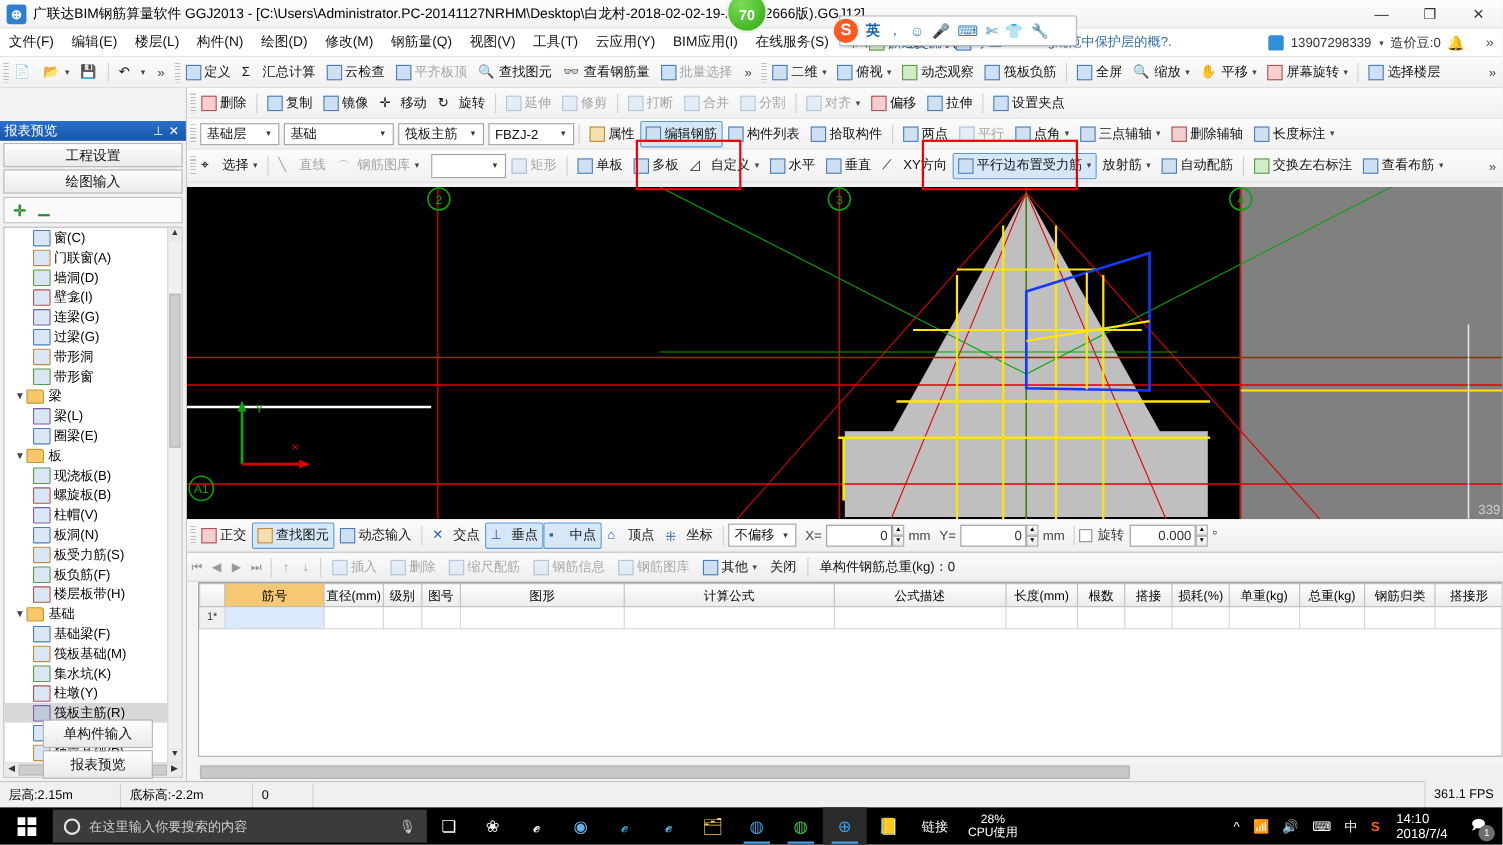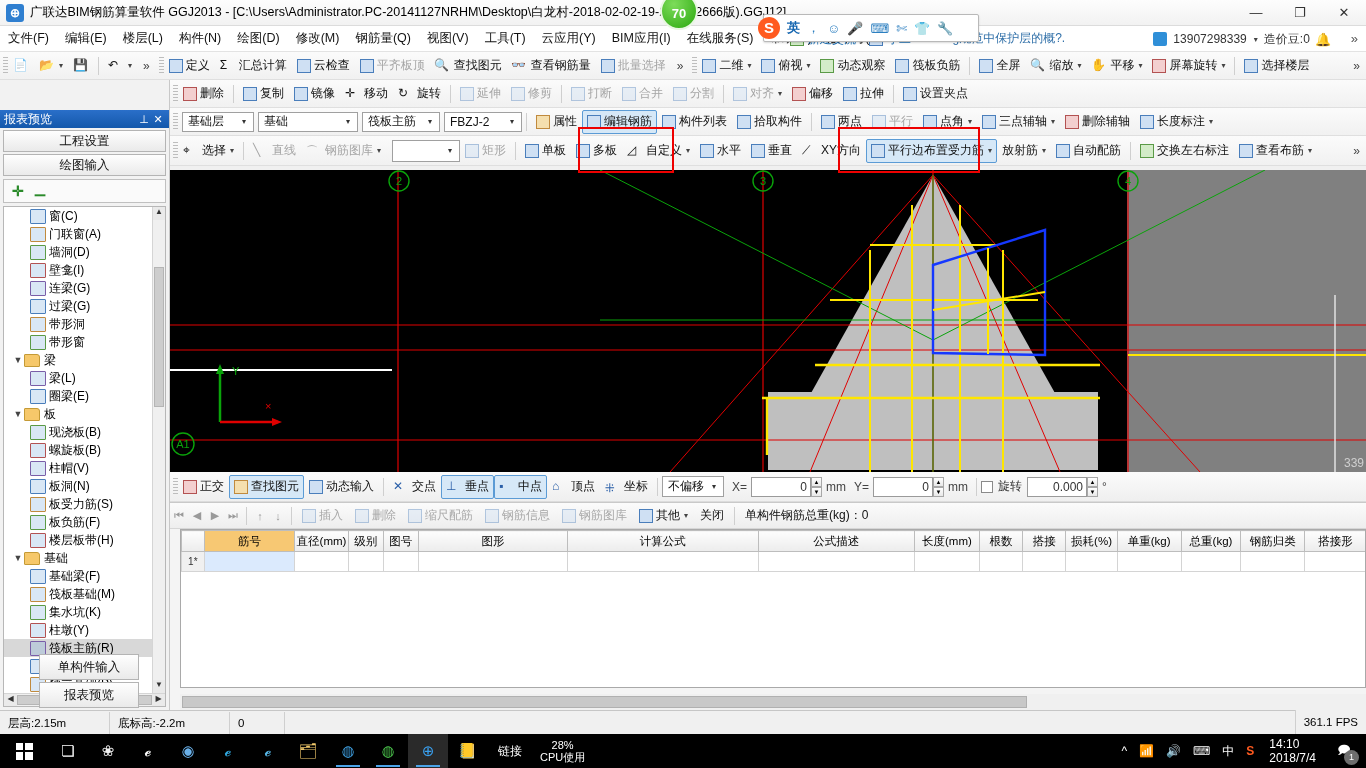--- a/index.html
+++ b/index.html
@@ -969,20 +969,25 @@
 
   <div class="taskbar">
     <div class="startb">
       <span class="winlogo">
           <i></i>
           <i></i>
           <i></i>
           <i></i>
         </span>
     </div>
+    <div class="searchbox">
+      <span class="circ"></span>
+      <span>在这里输入你要搜索的内容</span>
+      <span style="margin-left:auto;font-size:12px">🎙</span>
+    </div>
     <div class="tb-icon">❏</div>
     <div class="tb-icon" style="color:#f0f0f0">❀</div>
     <div class="tb-icon" style="color:#fff">𝓮</div>
     <div class="tb-icon" style="color:#6ab0e8">◉</div>
     <div class="tb-icon" style="color:#31a8e0">𝓮</div>
     <div class="tb-icon" style="color:#58b8e8">𝓮</div>
     <div class="tb-icon" style="color:#f2c96b">🗂</div>
     <div class="tb-icon" style="color:#3e9ddd"><span class="under" style="background:#4aa3e8"></span>◍</div>
     <div class="tb-icon" style="color:#49c04a"><span class="under" style="background:#4aa3e8"></span>◍</div>
     <div class="tb-icon act" style="color:#3aa0ef"><span class="under"></span>⊕</div>

